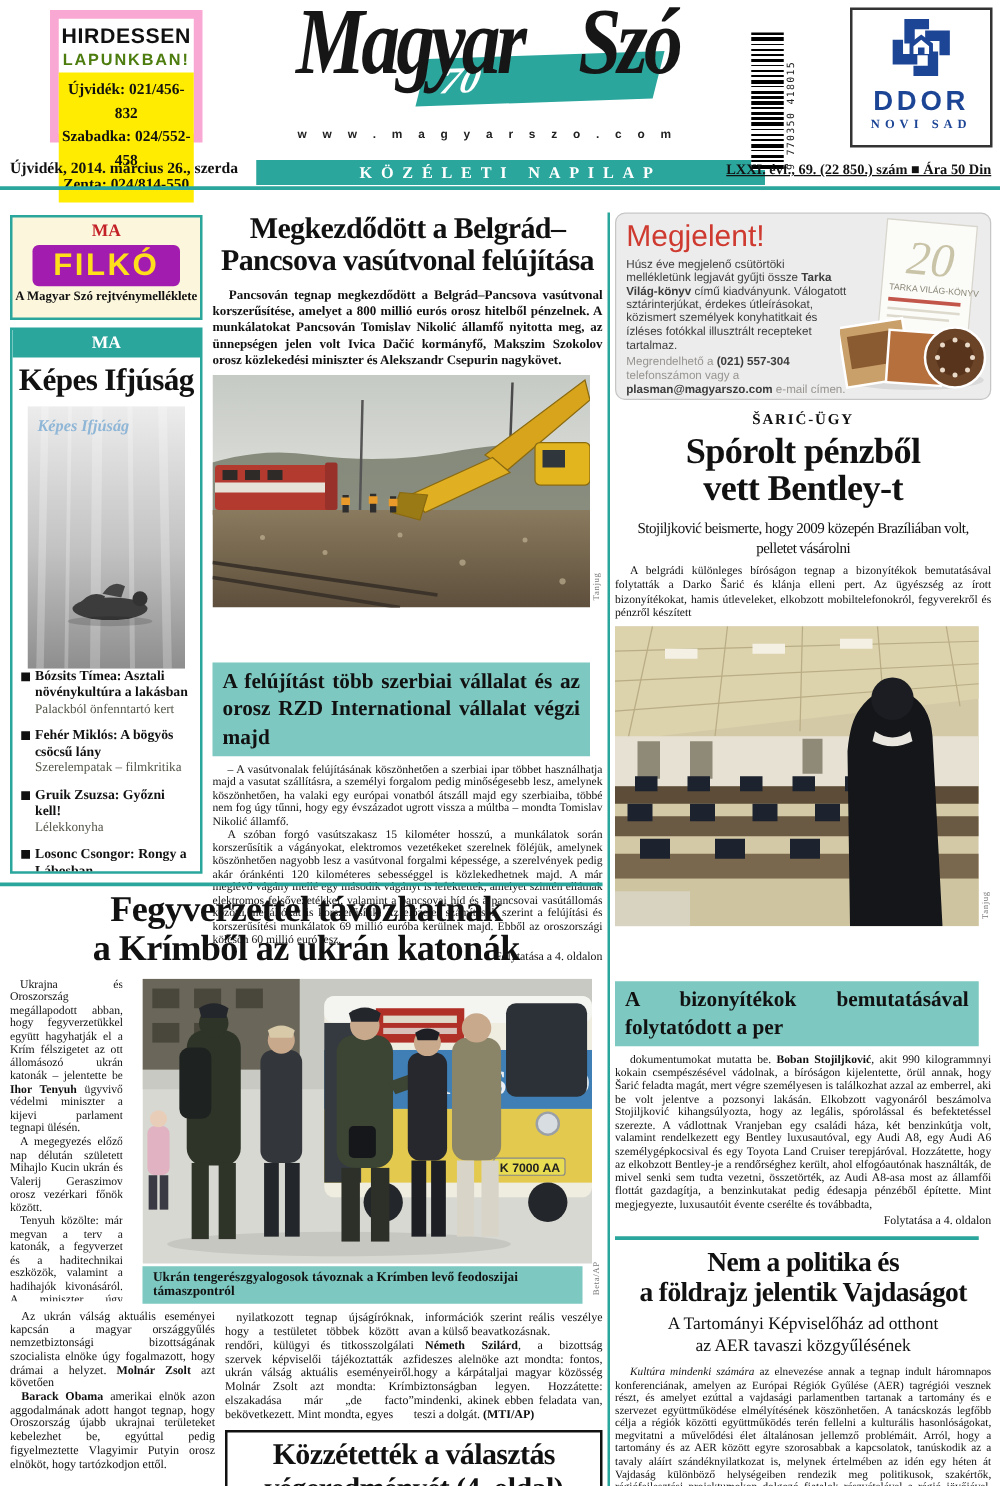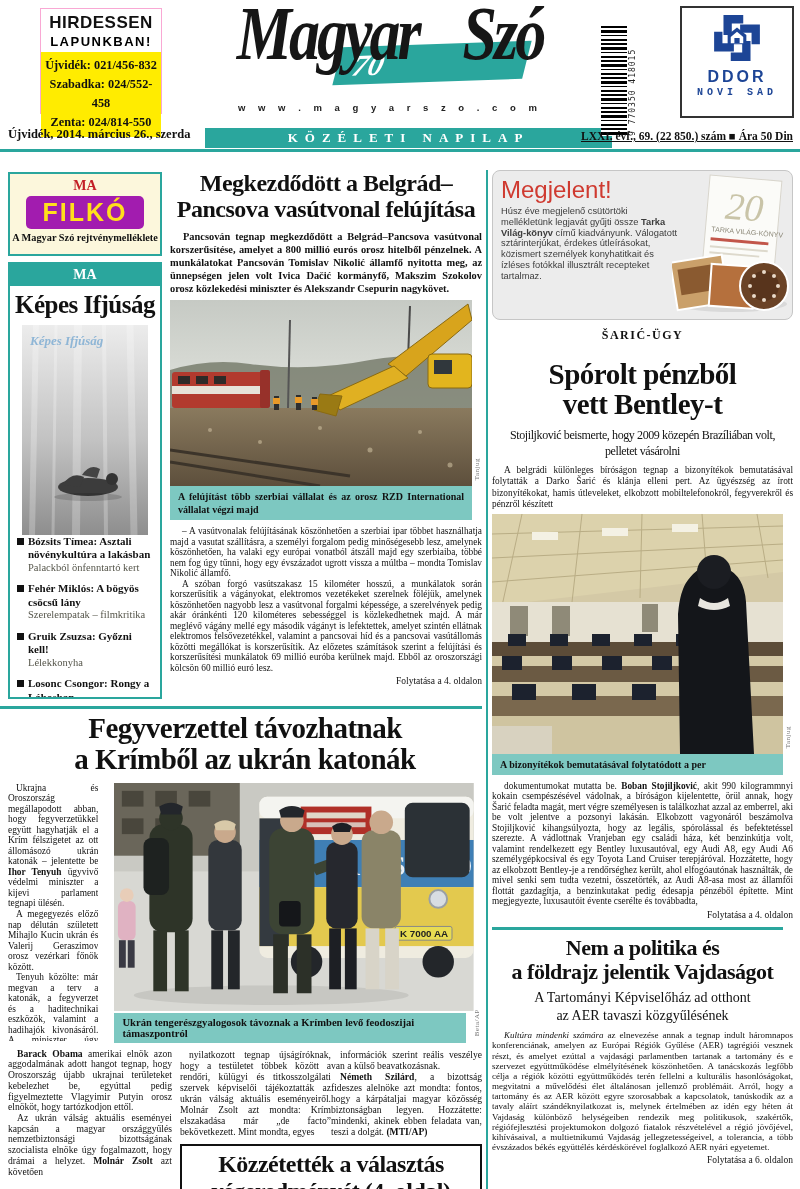--- a/index.html
+++ b/index.html
@@ -1,42 +1,42 @@
 <!DOCTYPE html>
 <html lang="hu"><head>
 <meta charset="utf-8">
 <style>
   * { margin:0; padding:0; box-sizing:border-box; }
   body { background:#888; font-family:"Liberation Serif", serif; }
   #page { position:relative; width:800px; height:1189px; background:#fff; overflow:hidden; margin:0 auto; color:#111; }
 
   
-  .ad-box { position:absolute; left:40px; top:8px; width:122px; height:106px; border:1px solid #f9a8d4; background:#fff; text-align:center; }
+  .ad-box { position:absolute; left:40px; top:8px; width:122px; height:106px; border:7px solid #f9a8d4; background:#fff; text-align:center; }
   .ad-box .l1 { font-family:"Liberation Sans",sans-serif; font-weight:800; font-size:17px; margin-top:4px; letter-spacing:.5px; }
-  .ad-box .l2 { font-family:"Liberation Sans",sans-serif; font-weight:700; font-size:13px; color:#000000; letter-spacing:1.5px; margin:1px 0 3px; }
+  .ad-box .l2 { font-family:"Liberation Sans",sans-serif; font-weight:700; font-size:13px; color:#4d7c0f; letter-spacing:1.5px; margin:1px 0 3px; }
   .ad-box .phones { background:#ffec00; padding:4px 2px 5px; }
   .phone-line { font-weight:700; font-size:12.3px; line-height:1.55; color:#101010; }
 
   .masthead { position:absolute; left:170px; top:2px; width:440px; text-align:center; }
   .logo { position:relative; height:98px; }
   .logo-band { position:absolute; left:50%; margin-left:-52px; top:42px; width:188px; height:38px; background:var(--teal); transform:skewX(-16deg) rotate(-2deg); }
   .logo-badge { position:absolute; left:16px; top:1px; color:#fff; font-weight:700; font-size:30px; line-height:36px; font-style:italic; }
   .logo-text { position:relative; z-index:2; font-style:italic; font-weight:700; font-size:62px; letter-spacing:-3px; color:#161616; transform:scaleY(1.22); transform-origin:50% 70%; white-space:nowrap; }
   .logo-text .w1 { margin-right:44px; }
   .www-line { font-family:"Liberation Sans",sans-serif; font-weight:700; font-size:9.5px; letter-spacing:5px; margin-top:2px; color:#222; }
   .koz-bar { position:absolute; left:205px; top:128px; width:407px; height:20px; background:var(--teal); color:#fff; font-weight:700; font-size:13px; letter-spacing:7px; line-height:20px; text-align:center; }
 
   .barcode { position:absolute; left:601px; top:26px; width:42px; height:110px; background:#fff; }
   .bars { position:absolute; left:0; top:0; width:26px; height:110px;
     background:repeating-linear-gradient(to bottom,#000 0 2px,#fff 2px 4px,#000 4px 7px,#fff 7px 9px,#000 9px 10px,#fff 10px 13px,#000 13px 15px,#fff 15px 17px); }
   .bc-num { position:absolute; left:27px; top:0; height:110px; writing-mode:vertical-rl; transform:rotate(180deg); font-family:"DejaVu Sans Mono",monospace; font-size:8px; letter-spacing:1px; color:#222; }
 
   .ddor-box { position:absolute; left:680px; top:6px; width:114px; height:112px; border:2px solid #333; background:#fff; text-align:center; padding-top:4px; }
-  .ddor-name { color:#1d4596; font-family:"Liberation Sans",sans-serif; font-weight:800; font-size:16px; letter-spacing:3px; line-height:1; margin-top:1px; }
-  .ddor-city { color:#1d4596; font-family:Liberation Mono, monospace; font-weight:700; font-size:10px; letter-spacing:4px; margin-top:2px; }
+  .ddor-name { color:#1d4596; font-family:"Liberation Sans",sans-serif; font-weight:800; font-size:22px; letter-spacing:3px; line-height:1; margin-top:1px; }
+  .ddor-city { color:#1d4596; font-family:Liberation Serif, serif; font-weight:700; font-size:10px; letter-spacing:4px; margin-top:2px; }
 
   .dateline { position:absolute; left:8px; top:127px; font-weight:700; font-size:12.5px; }
   .issue-info { position:absolute; right:7px; top:130px; font-weight:700; font-size:11.5px;text-decoration:underline; }
   .header-rule { position:absolute; left:0; top:149px; width:800px; height:3px; background:var(--teal); }
   .v-divider { position:absolute; left:486px; top:170px; width:2px; height:1019px; background:var(--teal); }
 
   
   .sidebar { position:absolute; left:8px; top:172px; width:154px; }
   .filko-box { border:2px solid var(--teal); background:#fcf7dc; height:84px; text-align:center; padding-top:4px; }
   .filko-ma { color:#c32027; font-weight:700; font-size:14px; }
@@ -53,35 +53,35 @@
   .k-sub { font-size:10.5px; line-height:1.2; color:#55554a; }
 
   
   .main-col { position:absolute; left:170px; top:170px; width:312px; }
   .headline { font-weight:700; text-align:center; letter-spacing:-.5px; }
   .main-headline { font-size:24px; line-height:1.1; }
   .main-lead { margin-top:7px; font-size:10.4px; font-weight:600; line-height:1.26; text-align:justify; text-indent:13px; }
   .photo-wrap { position:relative; padding-right:10px; margin-top:5px; }
   .photo-wrap svg { display:block; width:100%; }
   .vcredit { position:absolute; right:1px; bottom:6px; writing-mode:vertical-rl; transform:rotate(180deg); font-size:7px; color:#777; letter-spacing:.5px; }
-  .caption { background:#7dc8c1; padding:4px 8px; font-weight:700; font-size:10px; line-height:1.3; text-align:justify; margin-right:10px; }
+  .caption { background:#7dc8c1; padding:4px 8px; font-weight:700; font-size:17px; line-height:1.3; text-align:justify; margin-right:10px;margin-top:44px; }
   .bodytext { margin-top:6px; font-size:9.3px; line-height:1.13; text-align:justify; }
   .bodytext p { text-indent:12px; }
   .more { text-align:right; font-size:9.5px; margin-top:3px; }
 
   
   .right-col { position:absolute; left:492px; top:170px; width:301px; }
   .promo-box { height:150px; background:#ececec; border:1px solid #c6c6c6; border-radius:8px; position:relative; overflow:hidden; padding:5px 8px; font-family:"Liberation Sans",sans-serif; }
   .promo-title { color:#cf3a30; font-size:24px; font-weight:400; }
   .promo-text { width:178px; font-size:9.3px; line-height:1.16; color:#3c3c3c; margin-top:2px; }
   .promo-order { width:178px; font-size:9.3px; line-height:1.18; color:#979490; margin-top:3px; }
   .promo-order span[data-b] { color:#3c3c3c; }
   .promo-art { position:absolute; right:2px; top:3px; width:118px; height:142px; }
   .kicker { text-align:center; font-weight:700; font-size:12px; letter-spacing:1.5px; margin-top:8px; }
-  .saric-headline { font-size:29px; line-height:1.05; margin-top:16px; }
+  .saric-headline { font-size:29px; line-height:1.05; margin-top:3px; }
   .saric-subhead { text-align:center; font-size:12px; line-height:1.35; letter-spacing:-.4px; margin-top:7px; white-space:nowrap; }
   .saric-lead { margin-top:6px; font-size:9.3px; line-height:1.2; text-align:justify; text-indent:12px; }
   .right-col .photo-wrap { margin-top:4px; }
   .teal-rule { height:3px; background:var(--teal); margin:7px 10px 6px 0; }
   .vajd-headline { font-size:22px; line-height:1.1; }
   .vajd-subhead { text-align:center; font-size:14px; line-height:1.25; margin-top:5px; }
   .vajd-body { margin-top:6px; font-size:9px; line-height:1.13; text-align:justify; text-indent:12px; }
 
   
   .krim-rule { position:absolute; left:0; top:706px; width:482px; height:3px; background:var(--teal); }
@@ -285,20 +285,21 @@
       <p>A szóban forgó vasútszakasz 15 kilométer hosszú, a munkálatok során korszerűsítik a vágányokat, elektromos vezetékeket szerelnek föléjük, amelynek köszönhetően nagyobb lesz a vasútvonal forgalmi képessége, a szerelvények pedig akár óránkénti 120 kilométeres sebességgel is közlekedhetnek majd. A már meglévő vágány mellé egy második vágányt is lefektettek, amelyet szintén ellátnak elektromos felsővezetékkel, valamint a pancsovai híd és a pancsovai vasútállomás közötti megállókat is korszerűsítik. Az előzetes számítások szerint a felújítási és korszerűsítési munkálatok 69 millió euróba kerülnek majd. Ebből az oroszországi kölcsön 60 millió euró lesz.</p>
     </div>
     <div class="more">Folytatása a 4. oldalon</div>
   </div>
 
   <div class="right-col">
 
     <div class="promo-box">
       <div class="promo-title">Megjelent!</div>
       <div class="promo-text"><span>Húsz éve megjelenő csütörtöki mellékletünk legjavát gyűjti össze </span><span data-b="1" style="font-weight: 700;">Tarka Világ-könyv</span><span> című kiadványunk. Válogatott sztárinterjúkat, érdekes útleírásokat, közismert személyek konyhatitkait és ízléses fotókkal illusztrált recepteket tartalmaz.</span></div>
+      <div class="promo-order"><span>Megrendelhető a </span><span data-b="1" style="font-weight: 700;">(021) 557-304</span><span> telefonszámon vagy a </span><span data-b="1" style="font-weight: 700;">plasman@magyarszo.com</span><span> e-mail címen.</span></div>
       <svg class="promo-art" viewBox="0 0 118 142">
         <ellipse cx="60" cy="130" rx="55" ry="8" fill="#000" opacity=".08"></ellipse>
         <g transform="rotate(5 70 50)">
           <rect x="34" y="4" width="72" height="92" fill="#fbfbf8" stroke="#d8d5cc"></rect>
           <text x="52" y="46" font-size="38" font-style="italic" fill="#c9c4a8" font-family="Liberation Serif, serif">20</text>
           <text x="40" y="60" font-size="7" fill="#8a8676" font-family="Liberation Sans, sans-serif">TARKA VILÁG-KÖNYV</text>
           <rect x="40" y="66" width="58" height="3" fill="#c2564a"></rect>
           <rect x="40" y="74" width="58" height="2" fill="#ddd9cc"></rect>
             <rect x="40" y="80" width="50" height="2" fill="#ddd9cc"></rect>
         </g>
@@ -506,22 +507,22 @@
             <rect x="168" y="120" width="22" height="26" rx="4" fill="#15171a"></rect>
           </g>
         </svg>
         <div class="vcredit">Beta/AP</div>
         <div class="krim-caption">Ukrán tengerészgyalogosok távoznak a Krímben levő feodoszijai támaszpontról</div>
       </div>
     </div>
 
     <div class="krim-bottom">
       <div class="kb-a">
+        <p><span>Az ukrán válság aktuális eseményei kapcsán a magyar országgyűlés nemzetbiztonsági bizottságának szocialista elnöke úgy fogalmazott, hogy drámai a helyzet. </span><span data-b="1" style="font-weight: 700;">Molnár Zsolt</span><span> azt követően</span></p>
         <p><span data-b="1" style="font-weight: 700;">Barack Obama</span><span> amerikai elnök azon aggodalmának adott hangot tegnap, hogy Oroszország újabb ukrajnai területeket kebelezhet be, egyúttal pedig figyelmeztette Vlagyimir Putyin orosz elnököt, hogy tartózkodjon ettől.</span></p>
-        <p><span>Az ukrán válság aktuális eseményei kapcsán a magyar országgyűlés nemzetbiztonsági bizottságának szocialista elnöke úgy fogalmazott, hogy drámai a helyzet. </span><span data-b="1" style="font-weight: 700;">Molnár Zsolt</span><span> azt követően</span></p>
       </div>
       <div class="kb-right">
         <div class="kb-cols">
           <div class="kb-b">
             <p>nyilatkozott tegnap újságíróknak, hogy a testületet többek között a rendőri, külügyi és titkosszolgálati szervek képviselői tájékoztatták az ukrán válság aktuális eseményeiről. Molnár Zsolt azt mondta: Krím elszakadása már „de facto” bekövetkezett. Mint mondta, egyes</p>
           </div>
           <div class="kb-c">
             <p>információk szerint reális veszélye van a külső beavatkozásnak.</p>
             <p><span data-b="1" style="font-weight: 700;">Németh Szilárd</span><span>, a bizottság fideszes alelnöke azt mondta: fontos, hogy a kárpátaljai magyar közösség biztonságban legyen. Hozzátette: mindenki, akinek ebben feladata van, teszi a dolgát. </span><span data-b="1" style="font-weight: 700;">(MTI/AP)</span></p>
           </div>

